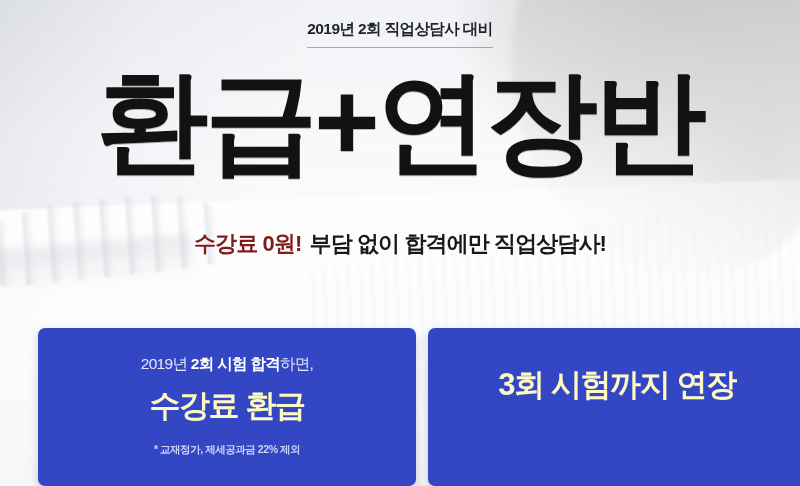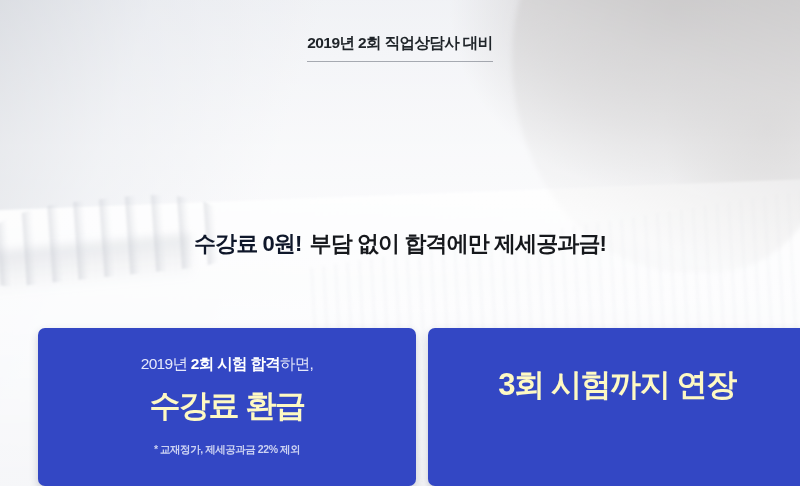--- a/index.html
+++ b/index.html
@@ -113,21 +113,21 @@
   
   .content {
     position: absolute;
     inset: 0;
   }
 
   .eyebrow-wrap {
     position: absolute;
     left: 0;
     right: 0;
-    top: 33px;
+    top: 19px;
     text-align: center;
   }
   .eyebrow {
     display: inline-block;
     font-size: 15.5px;
     font-weight: 700;
     letter-spacing: -0.6px;
     color: #1f2429;
     padding-bottom: 7px;
     border-bottom: 1px solid rgba(70,78,90,0.45);
@@ -155,21 +155,21 @@
     right: 0;
     top: 229px;
     text-align: center;
     font-size: 22px;
     font-weight: 700;
     letter-spacing: -0.9px;
     color: #16181c;
     white-space: nowrap;
   }
   .subline .accent {
-    color: #0f172a;
+    color: #7f1d1d;
     font-weight: 900;
     margin-right: 3px;
   }
 
   
   .cards {
     position: absolute;
     left: 38px;
     top: 313px;
     width: 768px;
@@ -232,23 +232,24 @@
     <div class="bg-hand"></div>
     <div class="bg-wash"></div>
   </div>
 
   <div class="content">
 
     <div class="eyebrow-wrap">
       <span class="eyebrow">2019년 2회 직업상담사 대비</span>
     </div>
 
+    <div class="headline">환급+연장반</div>
 
     <div class="subline">
-      <span class="accent">수강료 0원!</span><span> 부담 없이 합격에만 제세공과금!</span>
+      <span class="accent">수강료 0원!</span><span> 부담 없이 합격에만 직업상담사!</span>
     </div>
 
     <div class="cards">
 
       <div class="card">
         <div class="card-top"><span>2019년 </span><span class="b">2회 시험 합격</span><span>하면,</span></div>
         <div class="card-main">수강료 환급</div>
         <div class="card-note">* 교재정가, 제세공과금 22% 제외</div>
       </div>
 

